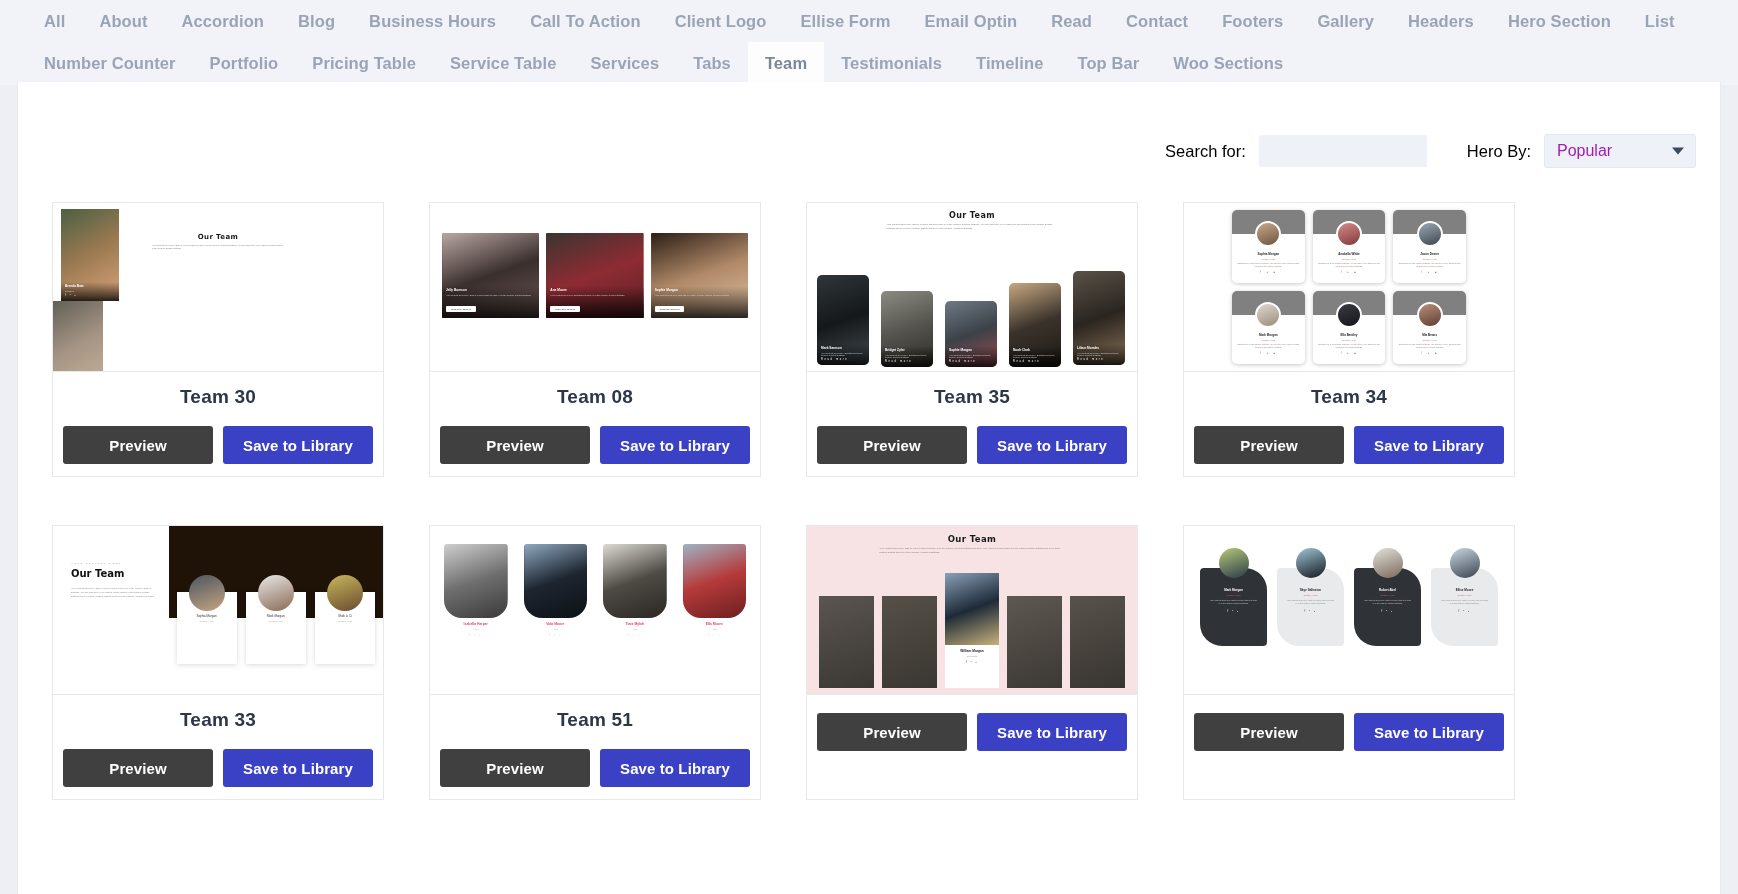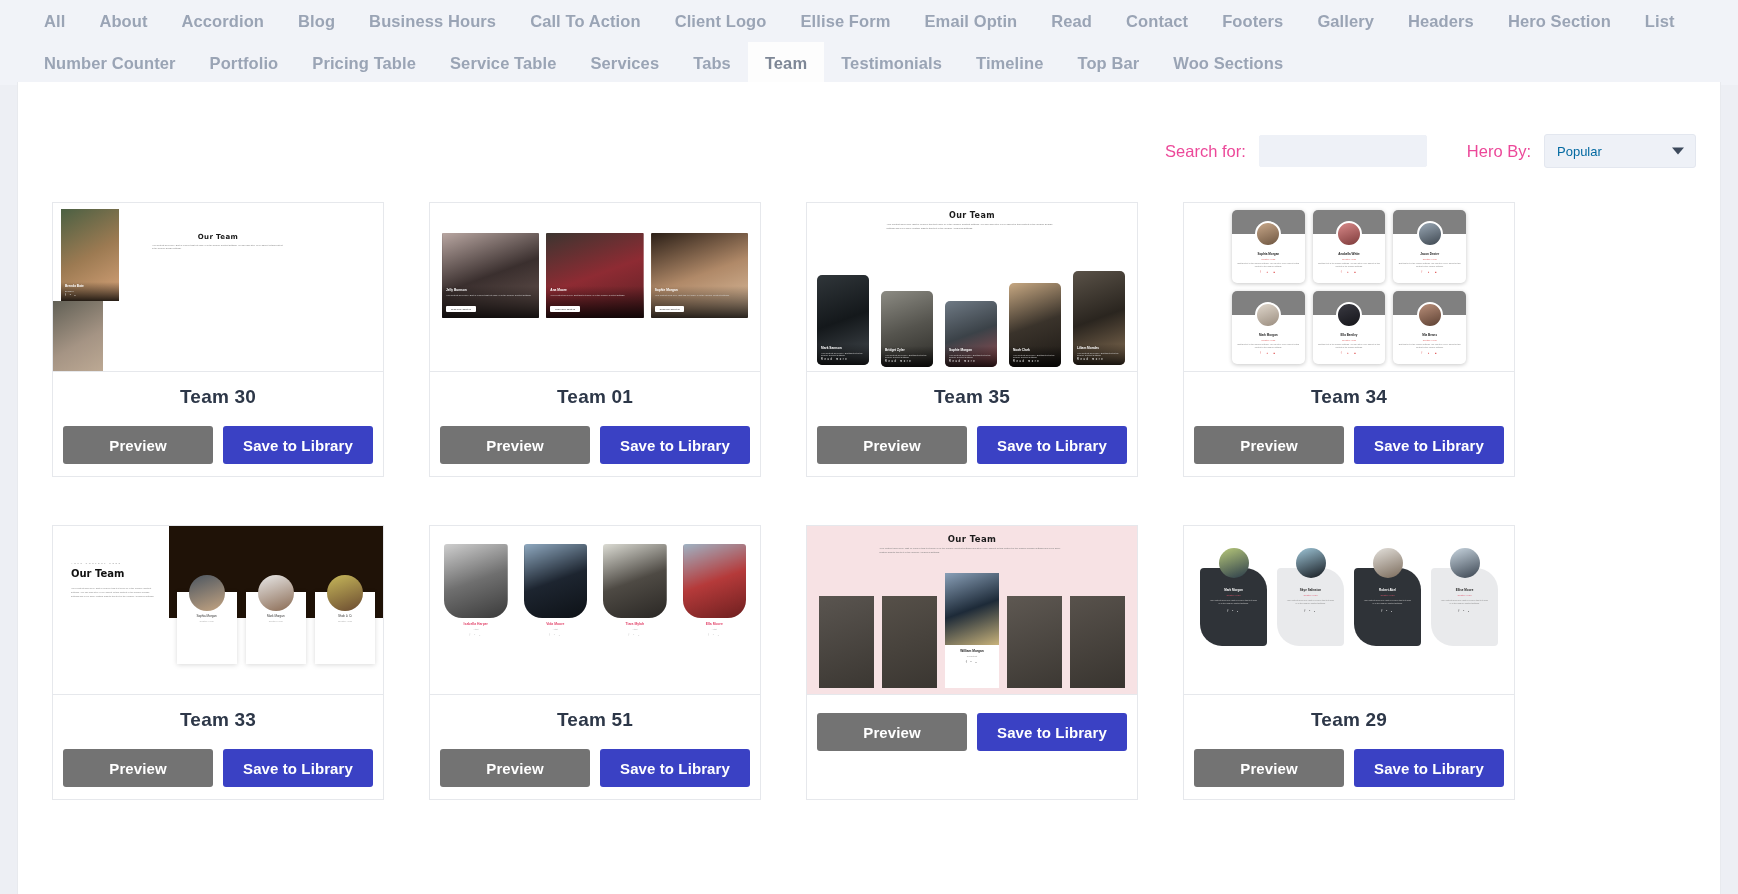--- a/index.html
+++ b/index.html
@@ -59,21 +59,21 @@
   
   .toolbar {
     display: flex;
     align-items: center;
     justify-content: flex-end;
     padding: 52px 24px 0 0;
     gap: 0;
   }
   .tb-label {
     font-size: 16.5px;
-    color: #ec4899;
+    color: #000000;
     margin-right: 13px;
     white-space: nowrap;
   }
   .tb-search {
     width: 168px; height: 32px;
     background: #eef1f7;
     border: 1px solid #eef1f7;
     border-radius: 2px;
     outline: none;
     font-size: 14px;
@@ -87,22 +87,22 @@
     width: 152px; height: 34px;
     background: #eef1f7;
     border: 1px solid #e3e7ef;
     border-radius: 3px;
     display: flex;
     align-items: center;
     padding: 0 12px;
     cursor: pointer;
   }
   .tb-select .val {
-    font-size: 13px;
-    color: #0369a1;
+    font-size: 16px;
+    color: #a21caf;
   }
   .tb-select .caret {
     position: absolute;
     right: 11px; top: 50%;
     transform: translateY(-50%);
     width: 0; height: 0;
     border-left: 6px solid transparent;
     border-right: 6px solid transparent;
     border-top: 7px solid #3d4a5c;
   }
@@ -149,21 +149,21 @@
     height: 38px;
     border: none;
     border-radius: 3px;
     color: #fff;
     font-size: 15px;
     font-weight: 700;
     cursor: pointer;
     font-family: "Liberation Sans", sans-serif;
     letter-spacing: .1px;
   }
-  .btn-preview { background: #737373; text-align: center; }
+  .btn-preview { background: #404040; text-align: center; }
   .btn-save    { background: #3a41c4; }
 
   
   .mini { position: absolute; inset: 0; }
   .mini-head {
     text-align: center;
     font-family: "DejaVu Sans", sans-serif;
     color: #1a1a1a;
   }
   .mini-h1 { font-size: 8.5px; font-weight: 700; letter-spacing: .4px; }
@@ -375,21 +375,21 @@
               <div class="pcard" style="background-image:linear-gradient(160deg,#3c3530,#8e2b33,#5a2024);">
                 <div class="ov"><div class="nm">Ana Moore</div><div class="rl">Your content goes here. Edit this text inline or in the module Content settings.</div><div class="btnm">Read more about us</div></div>
               </div>
               <div class="pcard" style="background-image:linear-gradient(160deg,#2b1f17,#b08968,#e0c3a4);">
                 <div class="ov"><div class="nm">Sophie Morgan</div><div class="rl">Your content goes here. Edit this text inline or in the module Content settings.</div><div class="btnm">Read more about us</div></div>
               </div>
             </div>
           </div>
         </div>
         <div class="card-body">
-          <div class="card-title">Team 01</div>
+          <div class="card-title">Team 08</div>
         </div>
         <div class="card-actions">
           <button class="btn btn-preview">Preview</button>
           <button class="btn btn-save">Save to Library</button>
         </div>
       </div>
 
       <div class="card">
         <div class="thumb">
           <div class="mini t35">
@@ -651,23 +651,20 @@
               <div class="av" style="background-image:linear-gradient(160deg,#c9d6e0,#3a4450);"></div>
               <div class="bd lite">
                 <div class="nm2">Ellise Moore</div>
                 <div class="rl2">Creative Head</div>
                 <div class="tx">Your content goes here. Edit or remove this text inline or in the module Content settings.</div>
                 <div class="sc">f • ▪</div>
               </div>
             </div>
           </div>
         </div>
-        <div class="card-body">
-          <div class="card-title">Team 29</div>
-        </div>
         <div class="card-actions">
           <button class="btn btn-preview">Preview</button>
           <button class="btn btn-save">Save to Library</button>
         </div>
       </div>
 
     </div>
   </div>
 </div>
 

